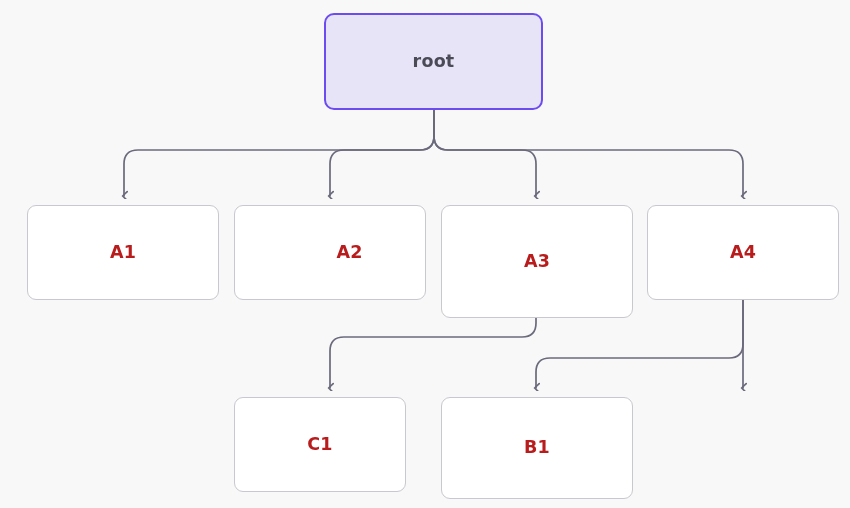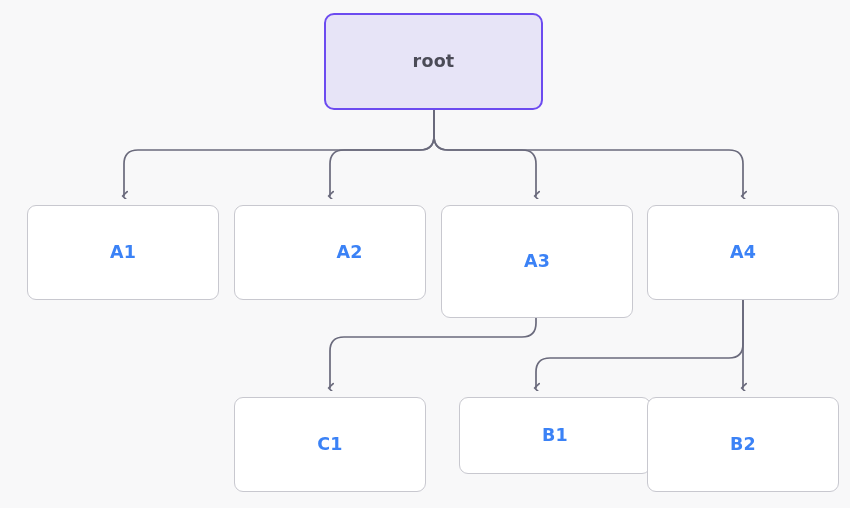--- a/index.html
+++ b/index.html
@@ -35,21 +35,21 @@
     align-items: center;
     justify-content: center;
     border-radius: 9px;
     background: #ffffff;
     border: 1.6px solid #c8c8cf;
     z-index: 2;
   }
   .node .node-label {
     font-size: 17.5px;
     font-weight: bold;
-    color: #3b82f6;
+    color: #b91c1c;
     letter-spacing: 0.2px;
     line-height: 1;
     user-select: none;
   }
   .node.root {
     background: #e7e4f7;
     border: 2.2px solid #6c4bf0;
     border-radius: 10px;
   }
   .node.root .node-label {
@@ -99,25 +99,22 @@
   </div>
 
   <div class="node" style="left:433px; top:205px; width:192px; height:113px;">
     <span class="node-label">A3</span>
   </div>
 
   <div class="node" style="left:639px; top:205px; width:192px; height:95px;">
     <span class="node-label">A4</span>
   </div>
 
-  <div class="node" style="left:226px; top:397px; width:192px; height:95px;">
+  <div class="node" style="left:226px; top:397px; width:172px; height:95px;">
     <span class="node-label">C1</span>
   </div>
 
-  <div class="node" style="left:451px; top:397px; width:192px; height:77px;">
+  <div class="node" style="left:433px; top:397px; width:192px; height:102px;">
     <span class="node-label">B1</span>
   </div>
 
-  <div class="node" style="left:639px; top:397px; width:192px; height:95px;">
-    <span class="node-label">B2</span>
-  </div>
 
 </div>
 
 </body></html>

